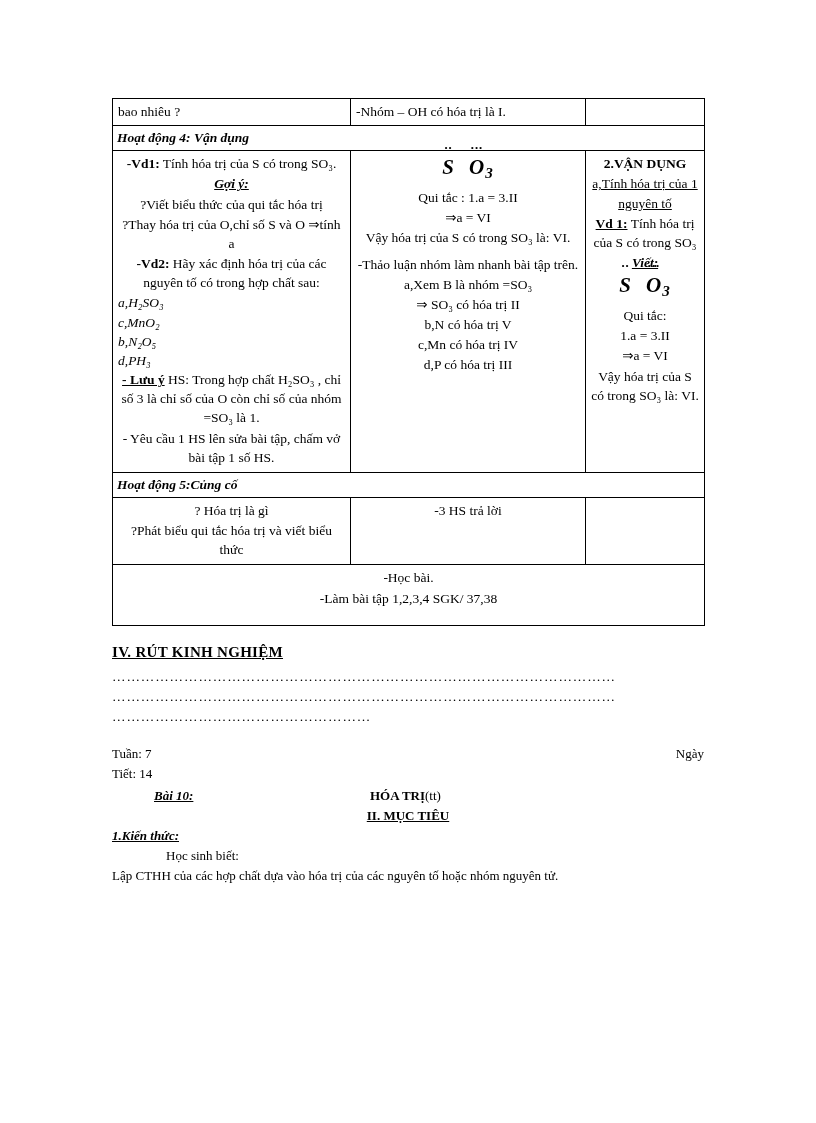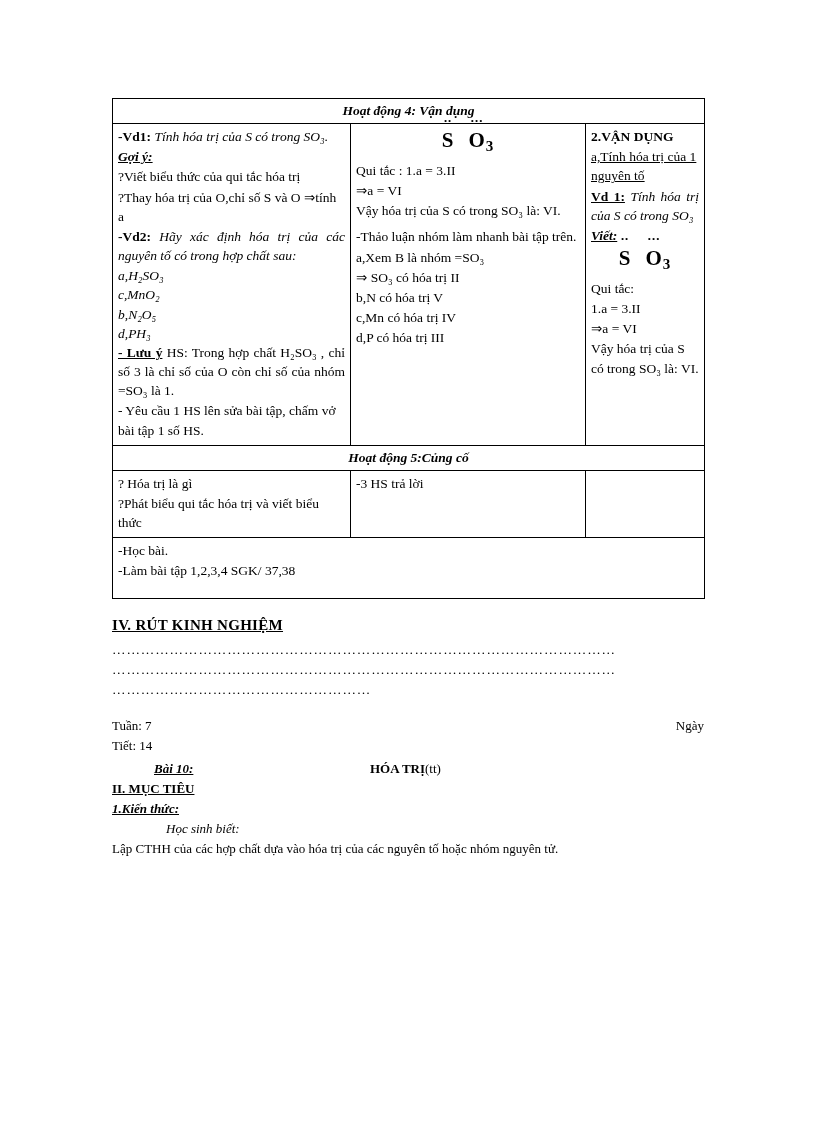--- a/index.html
+++ b/index.html
@@ -38,42 +38,42 @@
     vertical-align: top;
     padding: 3px 5px 4px 5px;
     font-size: 13.5px;
     line-height: 1.42;
   }
   col.c1 { width: 238px; }
   col.c2 { width: 235px; }
   col.c3 { width: 119px; }
 
   .sect-head {
-    text-align: center;
     font-style: italic;
     font-weight: bold;
     font-size: 13.5px;
     padding: 2px 4px 3px 4px !important;
     margin-left: 28px;
   }
-  .ital { font-style: italic; }
+  .ital { }
   .bold { font-weight: bold; }
   .u { text-decoration: underline; }
-  .bu { font-weight: bold; text-decoration: underline; }
+  .bu { font-weight: bold; text-decoration: underline; text-align: center; }
   .biu { font-weight: bold; font-style: italic; text-decoration: underline; }
   .just { text-align: justify; }
 
-  .line { margin: 0 0 1px 0; }
+  .line { margin: 0 0 1px 0; text-align: center; }
   .gap { height: 6px; }
 
   sub { font-size: 0.72em; vertical-align: -0.28em; }
 
   .formula {
     text-align: center;
     font-weight: bold;
+    font-style: italic;
     font-size: 21px;
     letter-spacing: 1px;
     margin: 2px 0 6px 0;
     line-height: 1.1;
   }
   .formula .dots {
     display: inline-block;
     position: relative;
   }
   .formula .dots::before {
@@ -139,20 +139,25 @@
 <div class="page">
   <div class="content">
 
     <table class="lesson">
       <colgroup>
           <col class="c1">
           <col class="c2">
           <col class="c3">
         </colgroup>
       <tbody>
+        <tr>
+          <td>bao nhiêu ?</td>
+          <td>-Nhóm – OH có hóa trị là I.</td>
+          <td></td>
+        </tr>
 
         <tr>
           <td class="sect-head" colspan="3">Hoạt động 4: Vận dụng</td>
         </tr>
 
         <tr>
           <td>
             <div class="line just">
               <span class="bold">-Vd1:</span>
               <span class="ital">Tính hóa trị của S có trong SO₃.</span>

